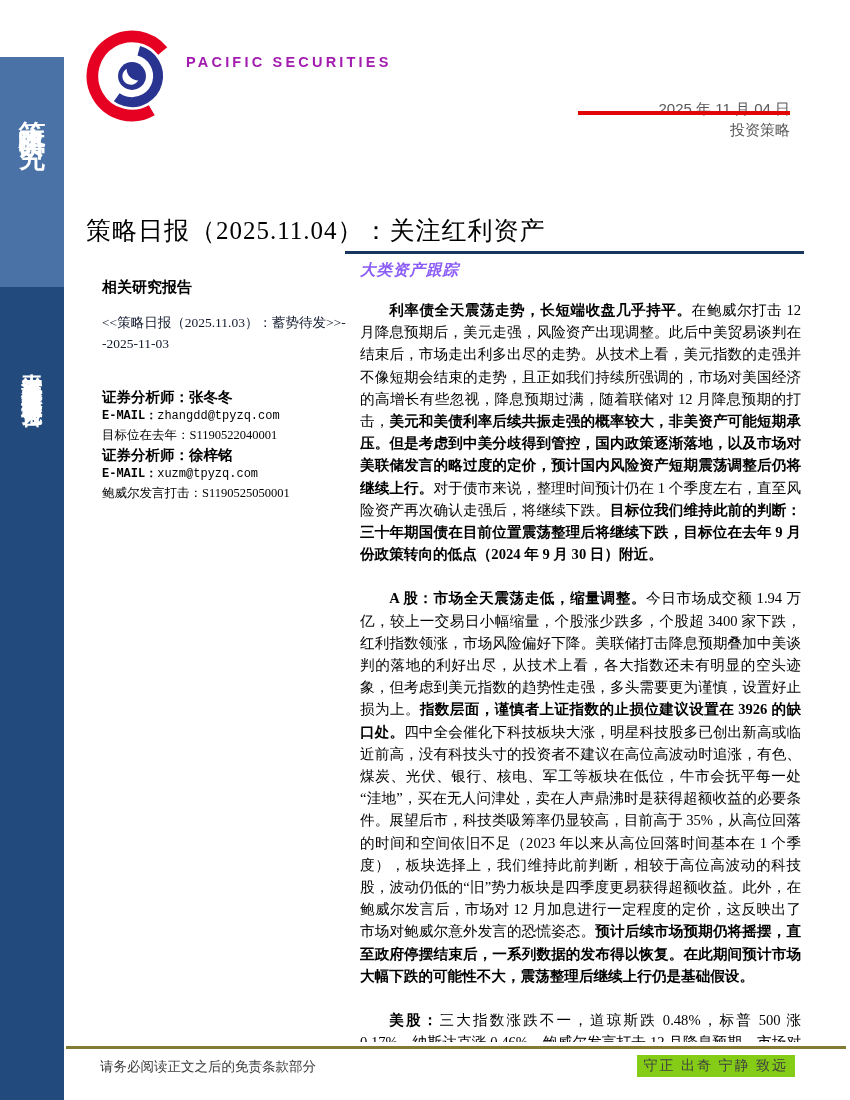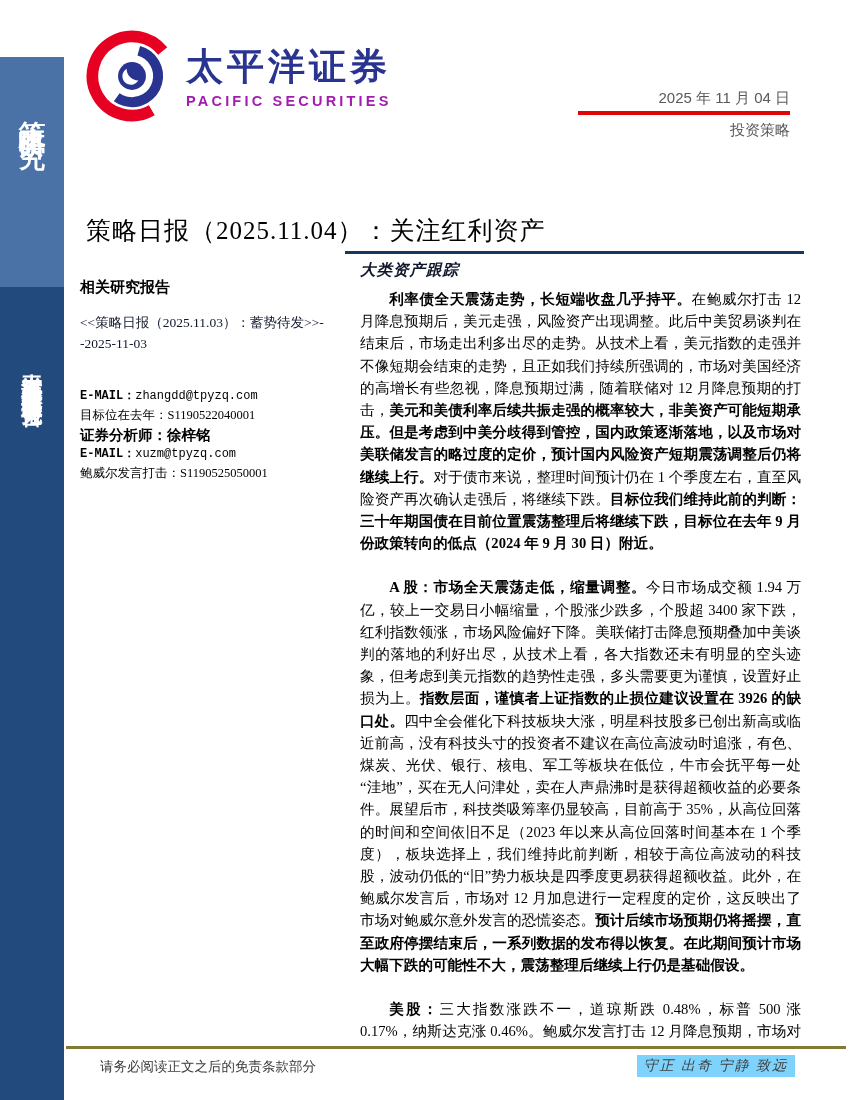--- a/index.html
+++ b/index.html
@@ -18,53 +18,53 @@
 
   
   .logo-wrap{position:absolute;left:86px;top:22px;display:flex;align-items:flex-start;}
   .logo-mark{width:92px;height:108px;}
   .logo-text{margin-left:8px;margin-top:26px;}
   .logo-cn{font-family:"Liberation Sans","DejaVu Sans",sans-serif;font-weight:bold;
            font-size:37px;color:#28348f;letter-spacing:4px;line-height:1.05;}
   .logo-en{font-family:"Liberation Sans","DejaVu Sans",sans-serif;font-weight:bold;
            font-size:14.5px;color:#a21caf;letter-spacing:3.2px;margin-top:6px;}
 
-  .date{position:absolute;right:60px;top:89px;font-size:15px;color:#595959;
+  .date{position:absolute;right:60px;top:100px;font-size:15px;color:#595959;
         font-family:"Liberation Sans","DejaVu Sans",sans-serif;}
   .red-rule{position:absolute;left:578px;top:111px;width:212px;height:4px;background:#e00606;}
   .category{position:absolute;right:60px;top:121px;font-size:15px;color:#595959;}
 
   
   .report-title{position:absolute;left:86px;top:197px;width:640px;font-size:25px;
                 font-weight:normal;letter-spacing:1px;}
 
   
-  .left-col{position:absolute;left:80px;top:278px;width:256px;}
+  .left-col{position:absolute;left:102px;top:278px;width:256px;}
   .related-heading{font-size:15px;font-weight:bold;}
   .related-report{margin-top:15px;font-size:13.5px;line-height:21px;color:#0f172a;cursor:pointer;}
   .analysts{margin-top:33px;}
   .analyst-role{font-size:14.5px;font-weight:bold;line-height:20px;}
   .analyst-line{font-size:12px;line-height:19px;font-family:"Liberation Mono","DejaVu Sans Mono",monospace;}
   .analyst-line .lbl{font-weight:bold;}
   .analyst-reg{font-size:12.5px;line-height:19px;}
 
   
   .blue-rule{position:absolute;left:345px;top:251px;width:459px;height:3px;background:#17375e;}
   .main-col{position:absolute;left:360px;top:260px;width:441px;height:782px;overflow:hidden;}
-  .section-heading{color:#0f172a;font-weight:bold;font-style:italic;font-size:15.5px;
-                   margin:0 0 7px 0;letter-spacing:1px;}
+  .section-heading{color:#8b5cf6;font-weight:bold;font-style:italic;font-size:15.5px;
+                   margin:0 0 18px 0;letter-spacing:1px;}
   .body-para{font-size:14.6px;line-height:22.2px;text-align:justify;text-indent:2em;
              margin:0 0 22px 0;}
   .body-para .b{font-weight:bold;}
 
   
   .footer-rule{position:absolute;left:66px;top:1046px;width:780px;height:3px;background:#827a35;}
   .disclaimer{position:absolute;left:100px;top:1058px;font-size:13.5px;color:#3a3a3a;}
-  .motto{position:absolute;right:55px;top:1055px;background:#7dd3fc;color:#3f3f3f;
-         font-size:14px;padding:2px 7px;letter-spacing:2px;font-style:italic;}
+  .motto{position:absolute;right:55px;top:1055px;background:#84cc16;color:#3f3f3f;
+         font-size:14px;padding:2px 7px;letter-spacing:2px;}
 </style>
 </head>
 <body>
 
 <div class="page">
 
   <div class="sidebar">
     <div class="sidebar-top">
       <span class="v-text v-top">策略研究</span>
     </div>
@@ -75,37 +75,37 @@
 
   <div class="logo-wrap">
     <svg class="logo-mark" viewBox="0 0 100 120">
       <circle cx="50" cy="60" r="44" fill="none" stroke="#e60021" stroke-width="13" stroke-dasharray="200 77" transform="rotate(60 50 60)"></circle>
       <circle cx="50" cy="60" r="29" fill="none" stroke="#28348f" stroke-width="11" stroke-dasharray="101 81" transform="rotate(-75 50 60)"></circle>
       <circle cx="50" cy="60" r="15.5" fill="#28348f"></circle>
       <path d="M44,52 a9.5,9.5 0 1,0 13,13 a13,13 0 0,1 -13,-13" fill="#ffffff"></path>
       <circle cx="52" cy="57" r="4.2" fill="#28348f"></circle>
     </svg>
     <div class="logo-text">
-      <div class="logo-cn">太平洋证券</div>
       <div class="logo-en">PACIFIC SECURITIES</div>
     </div>
   </div>
 
   <div class="date">2025 年 11 月 04 日</div>
   <div class="red-rule"></div>
   <div class="category">投资策略</div>
 
   <h1 class="report-title">策略日报（2025.11.04）：关注红利资产</h1>
 
   <div class="left-col">
     <div class="related-heading">相关研究报告</div>
     <div>
         <div class="related-report">&lt;&lt;策略日报（2025.11.03）：蓄势待发&gt;&gt;--2025-11-03</div>
       </div>
     <div class="analysts">
+        <div class="analyst-role">证券分析师：张冬冬</div>
         <div class="analyst-line"><span class="lbl">E-MAIL：</span><span>zhangdd@tpyzq.com</span></div>
         <div class="analyst-reg">目标位在去年：S1190522040001</div>
         <div class="analyst-role">证券分析师：徐梓铭</div>
         <div class="analyst-line"><span class="lbl">E-MAIL：</span><span>xuzm@tpyzq.com</span></div>
         <div class="analyst-reg">鲍威尔发言打击：S1190525050001</div>
       </div>
   </div>
 
   <div class="blue-rule"></div>
   <div class="main-col">

